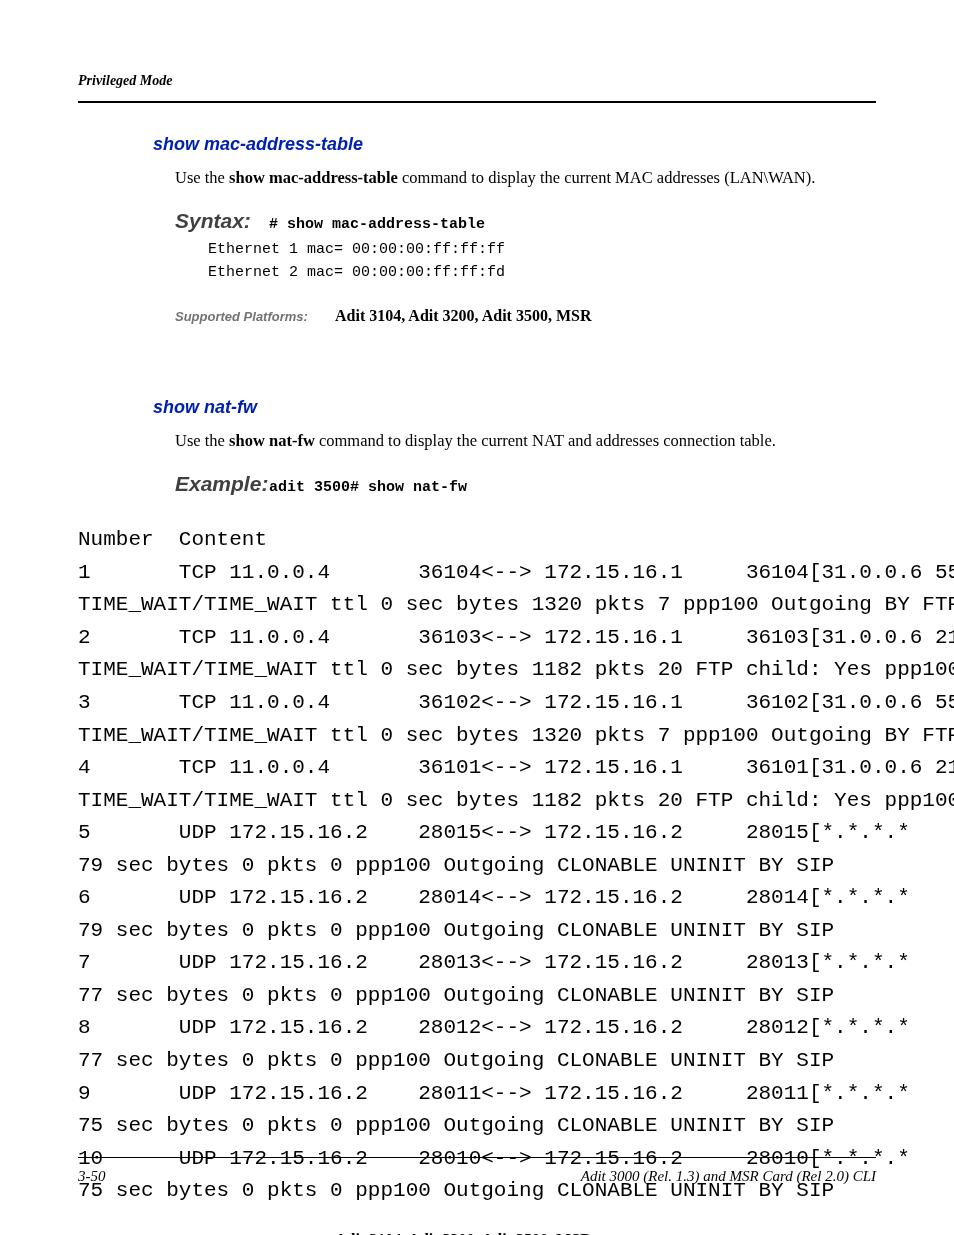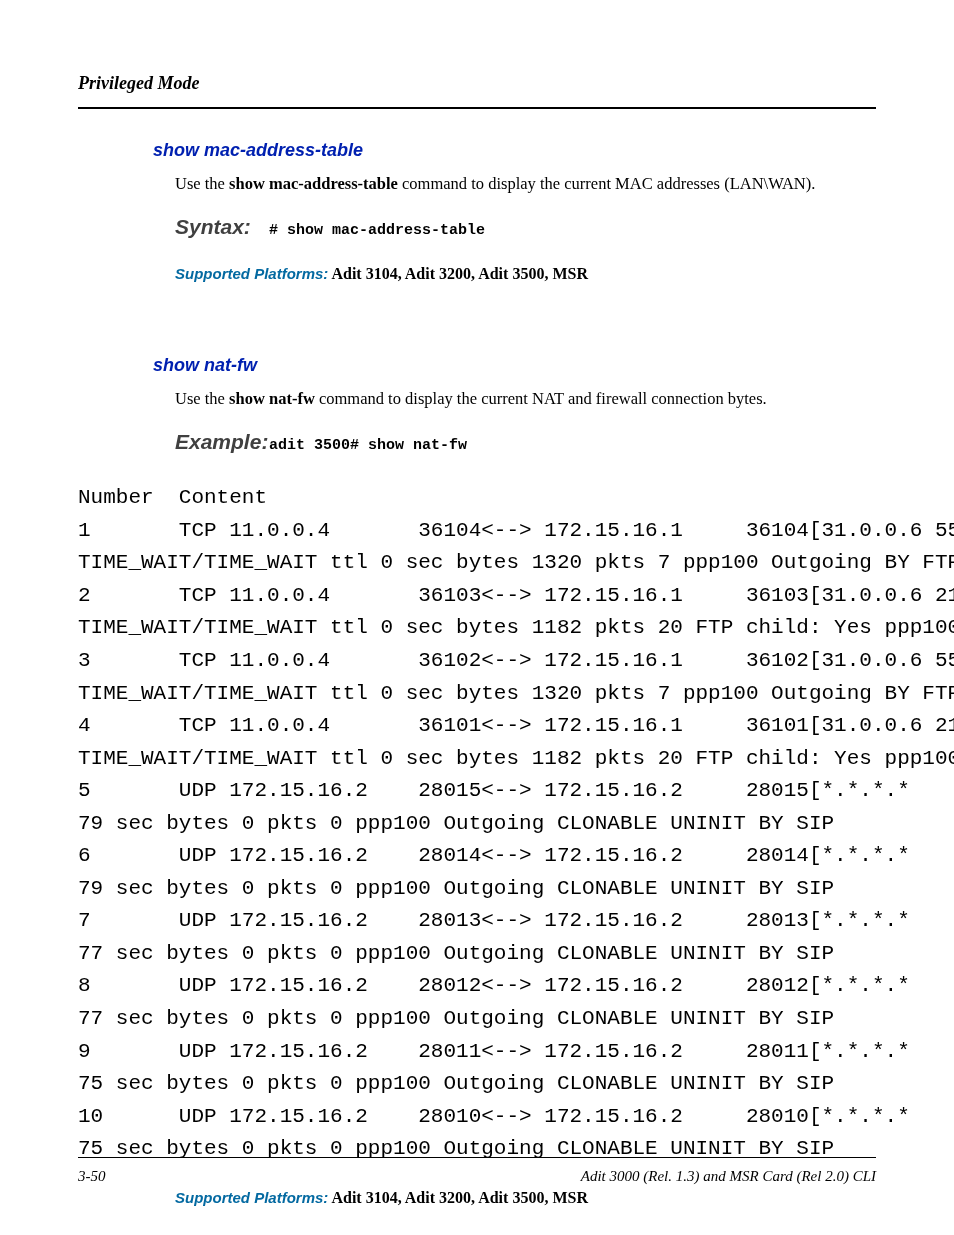--- a/index.html
+++ b/index.html
@@ -14,21 +14,21 @@
       font-size: 16.5px;
       line-height: 1.5;
       width: 954px;
       height: 1235px;
       padding: 70px 78px 45px 78px;
       position: relative;
     }
     .page-header {
       font-style: italic;
       font-weight: bold;
-      font-size: 18px;
+      font-size: 14px;
       margin-bottom: 10px;
     }
     .header-rule {
       border: none;
       border-top: 2px solid #000;
       margin-bottom: 28px;
     }
     .section {
       margin-left: 75px;
     }
@@ -77,30 +77,31 @@
       margin-bottom: 2px;
       white-space: pre;
       line-height: 1.5;
     }
     .platforms {
       margin-left: 22px;
       margin-top: 20px;
       margin-bottom: 40px;
     }
     .platforms-label {
-      color: #0369a1;
+      color: #737373;
       font-family: Arial, Helvetica, sans-serif;
       font-weight: bold;
       font-style: italic;
-      font-size: 15px;
+      font-size: 13px;
     }
     .platforms-value {
       font-family: Georgia, 'Times New Roman', serif;
       font-weight: bold;
       font-size: 16px;
+      margin-left: 24px;
     }
     .terminal-output {
       font-family: 'Courier New', monospace;
       font-size: 21px;
       white-space: pre;
       line-height: 1.55;
       margin-top: 25px;
       margin-bottom: 10px;
     }
     .section2-gap {
@@ -128,29 +129,31 @@
 
 <div class="section">
   <div class="section-title">show mac-address-table</div>
   <div class="description">
     <span>Use the </span><span class="bold">show mac-address-table</span><span> command to display the current MAC addresses (LAN\WAN).</span>
   </div>
   <div class="label-row">
     <span class="label">Syntax:</span>
     <span class="code-inline"># show mac-address-table</span>
   </div>
+  <div class="code-block">Ethernet 1 mac= 00:00:00:ff:ff:ff
+Ethernet 2 mac= 00:00:00:ff:ff:fd</div>
   <div class="platforms">
     <span class="platforms-label">Supported Platforms:</span><span class="platforms-value">  Adit 3104, Adit 3200, Adit 3500, MSR</span>
   </div>
 </div>
 
 <div class="section section2-gap">
   <div class="section-title">show nat-fw</div>
   <div class="description">
-    <span>Use the </span><span class="bold">show nat-fw</span><span> command to display the current NAT and firewall connection bytes.</span>
+    <span>Use the </span><span class="bold">show nat-fw</span><span> command to display the current NAT and addresses connection table.</span>
   </div>
   <div class="label-row">
     <span class="label">Example:</span>
     <span class="code-inline">adit 3500# show nat-fw</span>
   </div>
 </div>
 
 <div class="terminal-output">Number  Content
 1       TCP 11.0.0.4       36104&lt;--&gt; 172.15.16.1     36104[31.0.0.6 5516 ] 
 TIME_WAIT/TIME_WAIT ttl 0 sec bytes 1320 pkts 7 ppp100 Outgoing BY FTP

